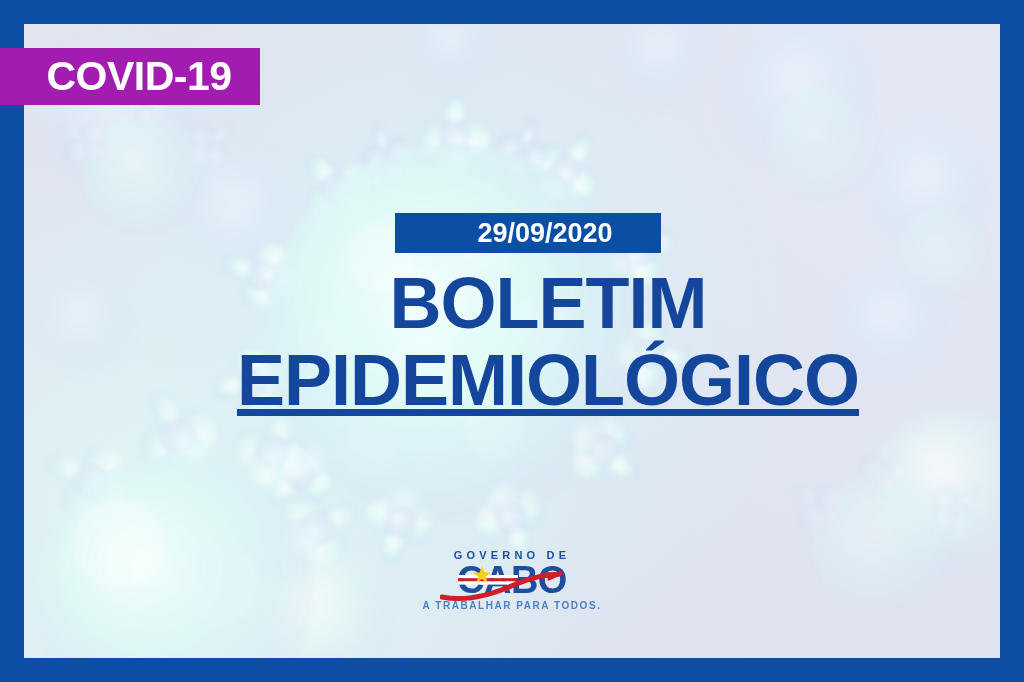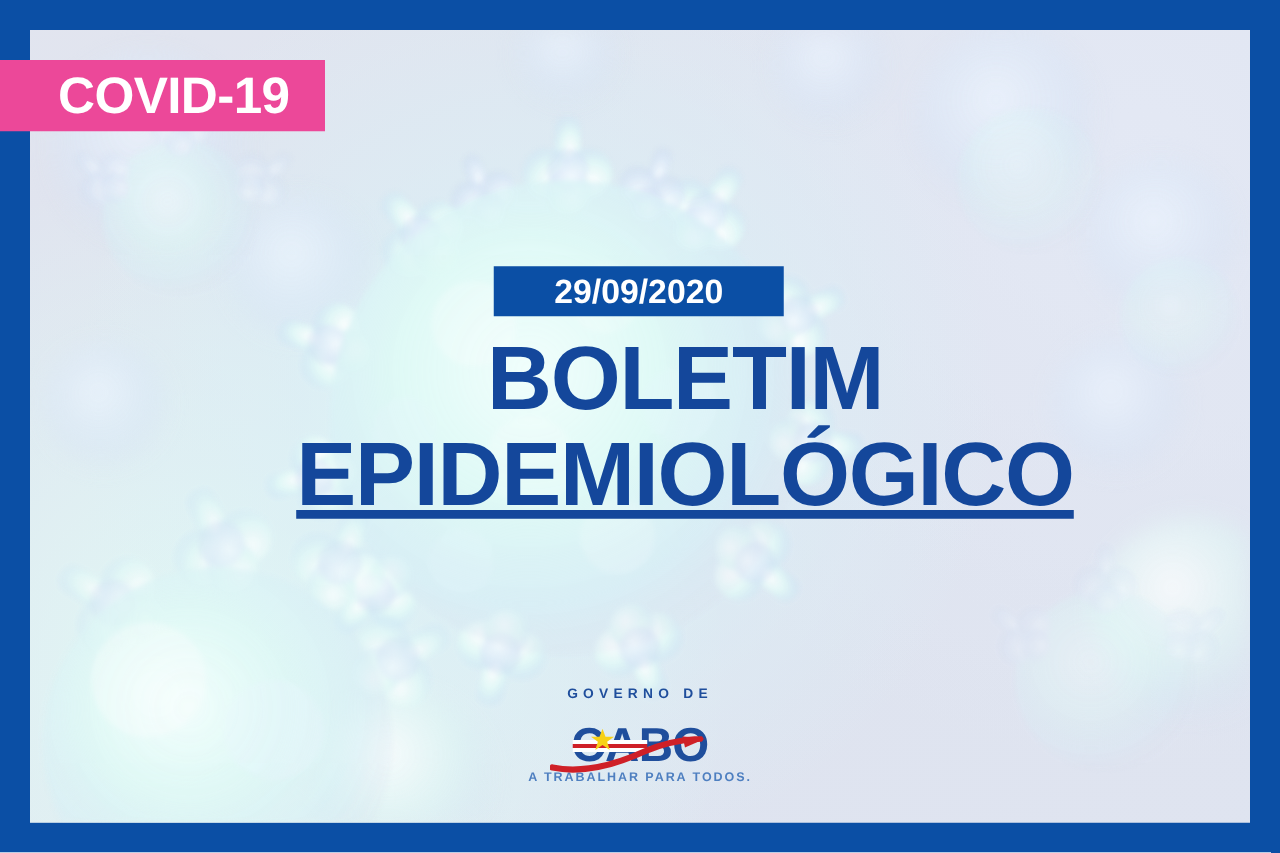--- a/index.html
+++ b/index.html
@@ -60,21 +60,21 @@
     opacity: 0.8;
   }
 
   
   #covid-badge {
     position: absolute;
     left: 0px;
     top: 48px;
     width: 260px;
     height: 57px;
-    background: #ec4899;
+    background: #a21caf;
     display: flex;
     align-items: center;
     justify-content: center;
     z-index: 6;
   }
   #covid-badge .txt {
     color: #ffffff;
     font-family: "Liberation Sans", sans-serif;
     font-weight: bold;
     font-size: 41px;
@@ -88,20 +88,21 @@
     position: absolute;
     left: 395px;
     top: 213px;
     width: 232px;
     height: 40px;
     background: #0B4FA5;
     display: flex;
     align-items: center;
     justify-content: center;
     z-index: 6;
+    padding-left: 34px;
   }
   #date-badge .txt {
     color: #ffffff;
     font-weight: bold;
     font-size: 27px;
     letter-spacing: 0px;
     line-height: 1;
   }
 
   
@@ -134,21 +135,21 @@
     width: 230px;
     text-align: center;
     z-index: 6;
   }
   #gov-logo .governo {
     color: #1F4E9C;
     font-size: 11px;
     font-weight: bold;
     letter-spacing: 4.2px;
     line-height: 1;
-    margin-bottom: 20px;
+    margin-bottom: 3px;
   }
   #gov-logo .wordmark {
     position: relative;
     width: 160px;
     margin: 0 auto;
   }
   #gov-logo .cabo,
   #gov-logo .verde {
     display: block;
     color: #1F4E9C;

